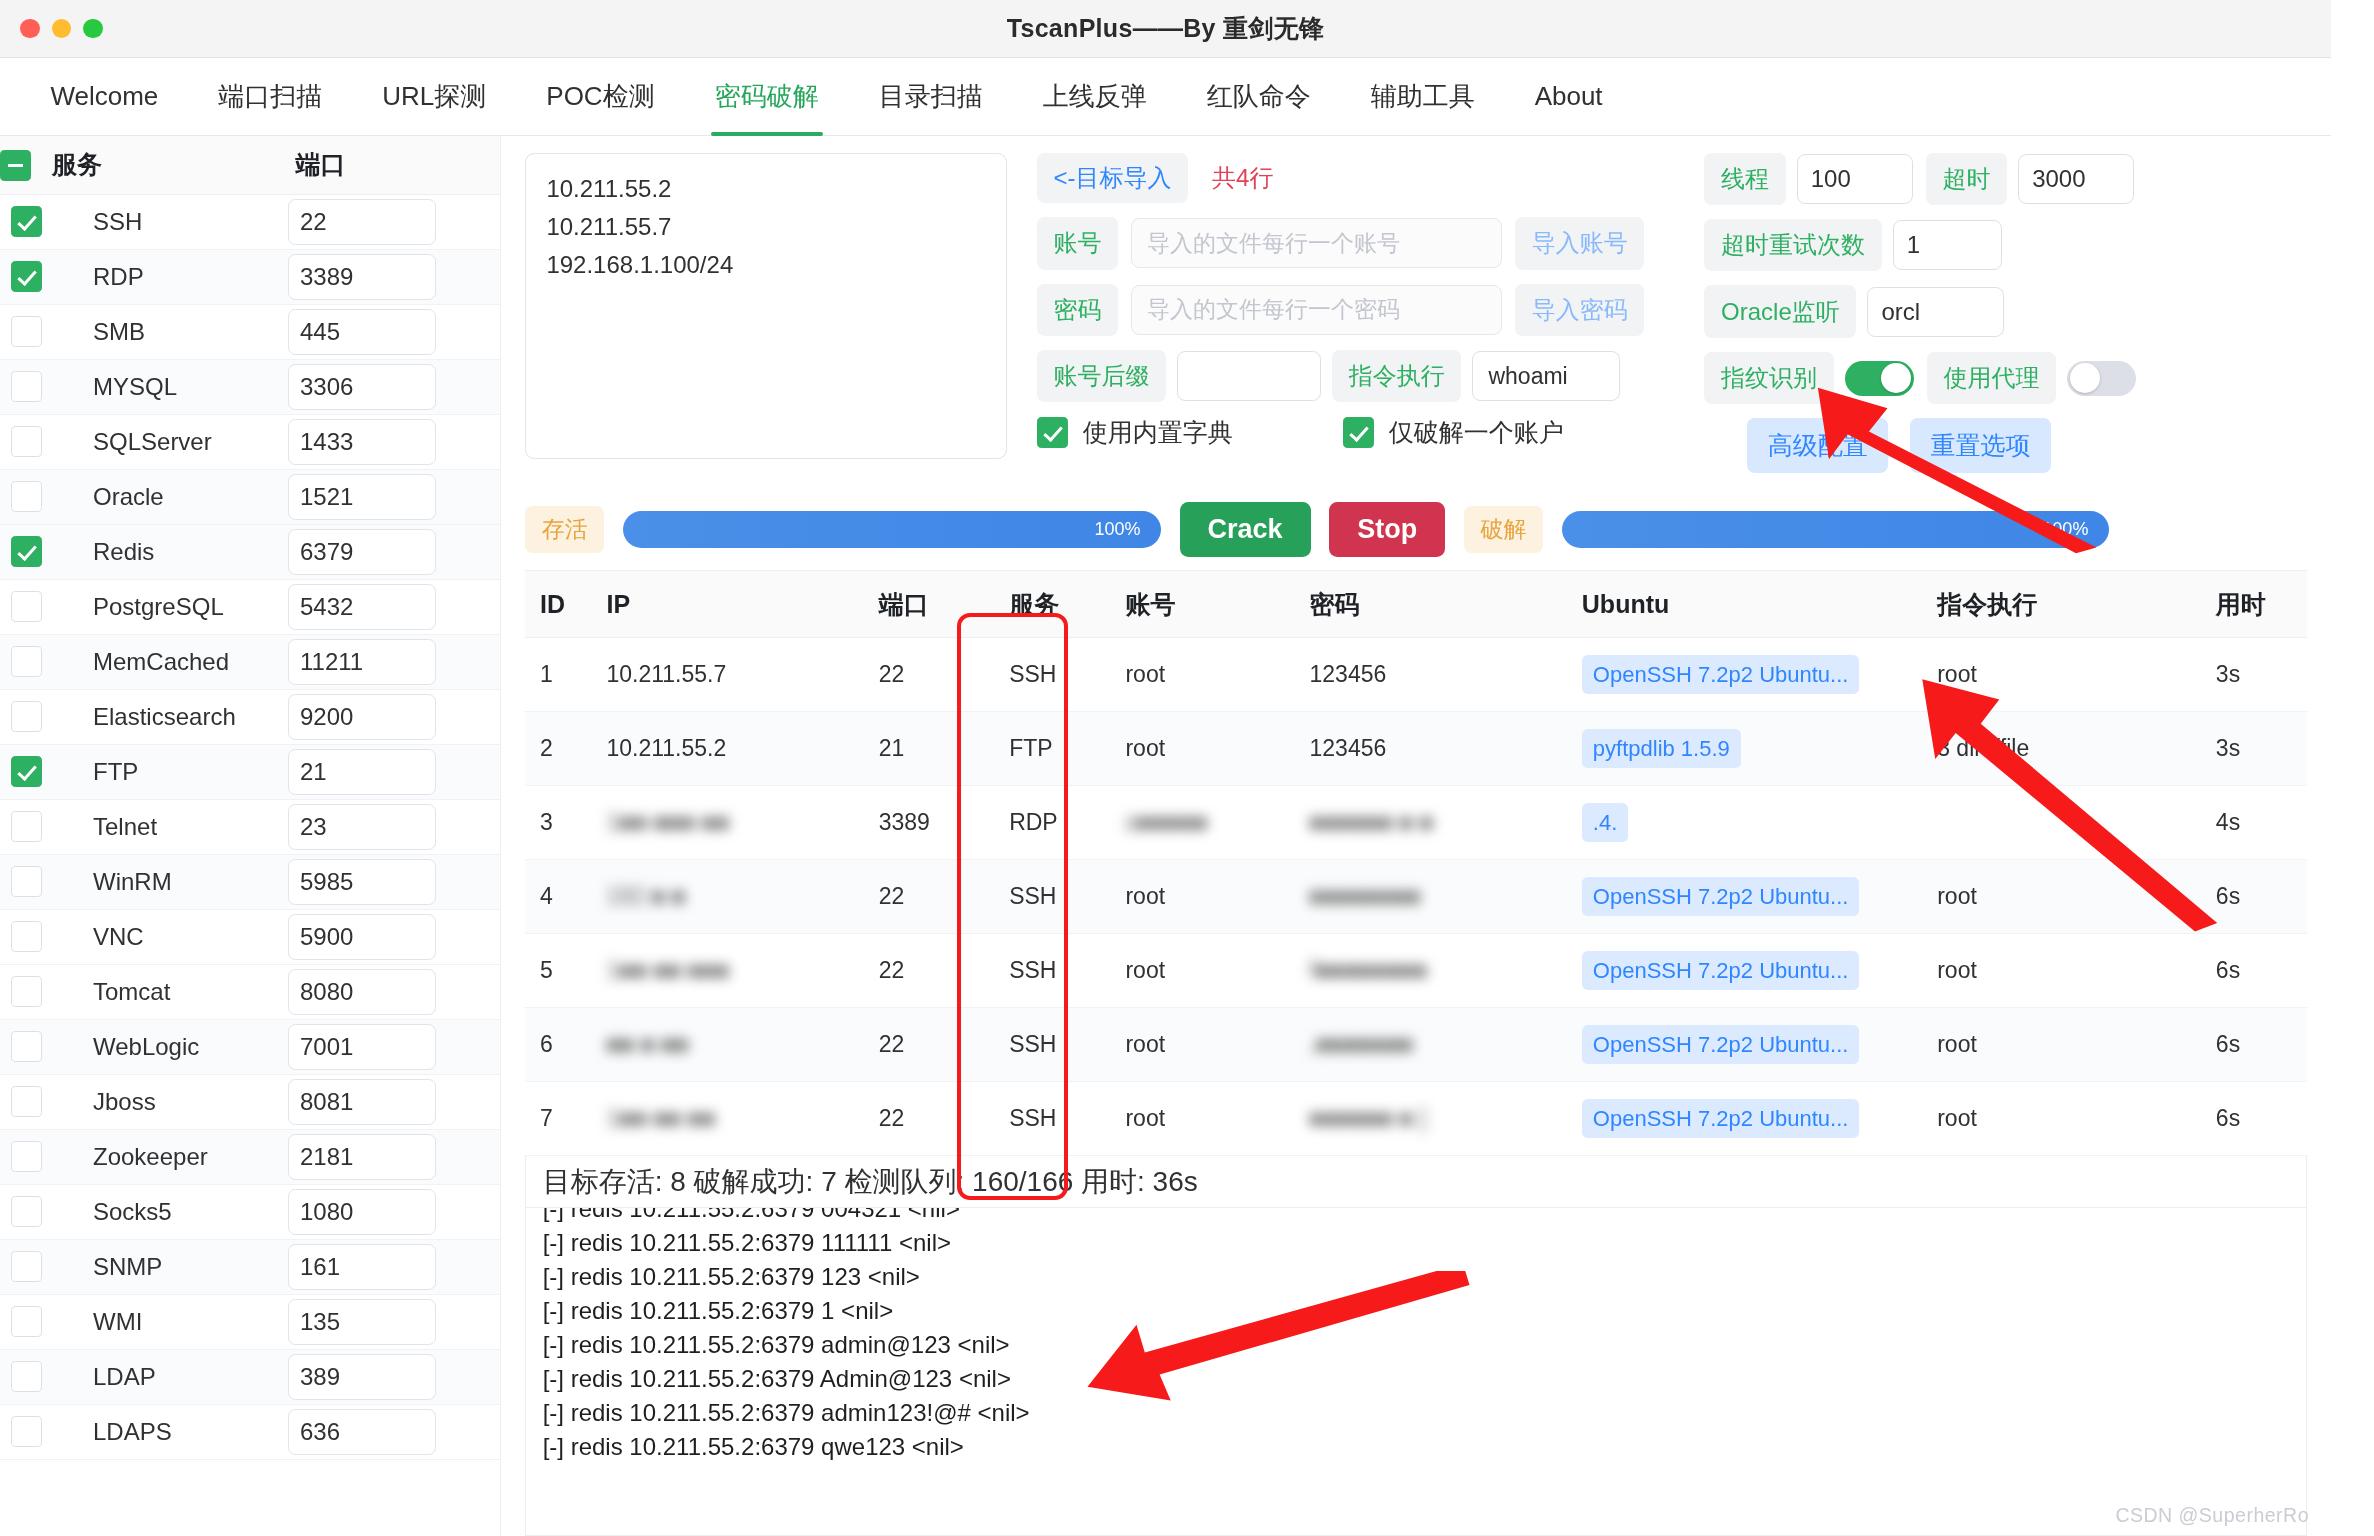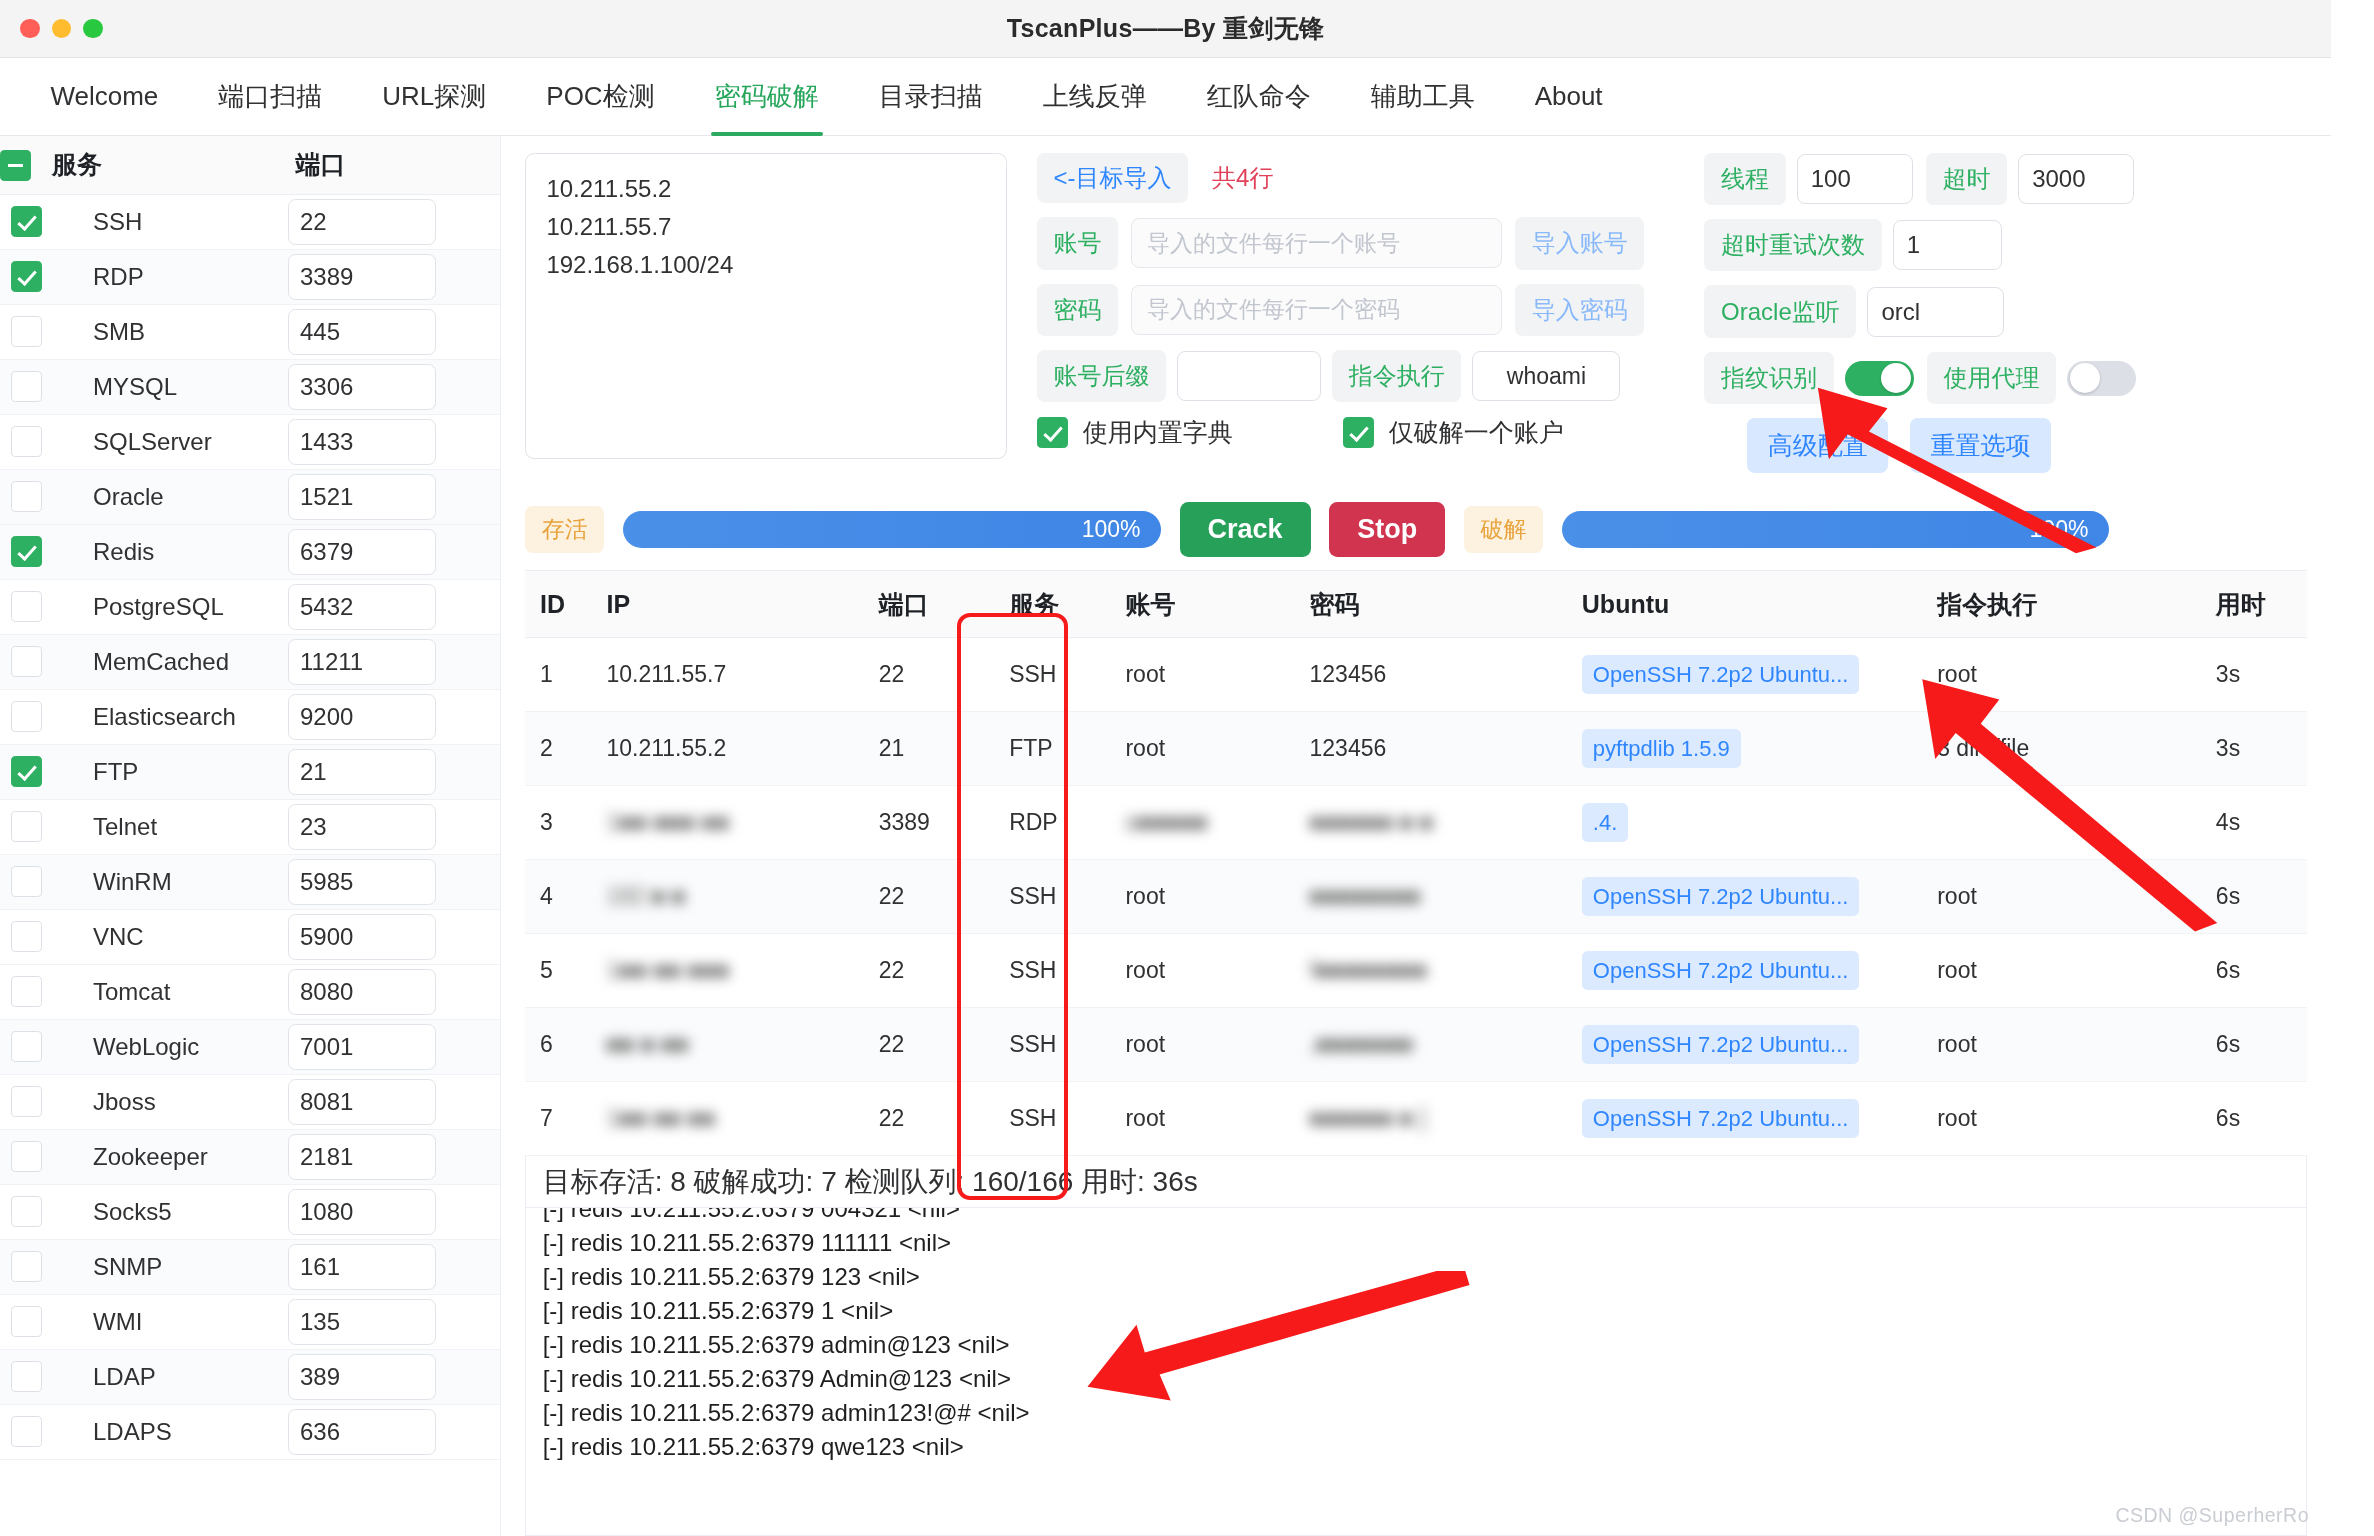--- a/index.html
+++ b/index.html
@@ -166,21 +166,21 @@
   .pill {
     background: #fdf2e0; color: #e8a33d; font-size: 23px;
     padding: 8.3px 16.7px; border-radius: 7.4px; white-space: nowrap;
   }
   .bar {
     height: 37px; border-radius: 18.6px;
     background: linear-gradient(90deg,#4a90e8 0%,#3f86e6 100%);
     position: relative; display: flex; align-items: center;
     justify-content: flex-end; padding-right: 20.4px;
   }
-  .bar span { color: #fff; font-size: 23px; }
+  .bar span { color: #fff; font-size: 18px; }
   .bar1 { width: 538px; }
   .bar2 { width: 547px; }
   .crack-btn {
     background: #27a05a; color: #fff; font-size: 27px; font-weight: bold;
     padding: 12px 28px; border-radius: 8.3px; border: none; cursor: pointer;
     font-family: "Liberation Sans", sans-serif;
   }
   .stop-btn {
     background: #d0344f; color: #fff; font-size: 27px; font-weight: bold;
     padding: 12px 28px; border-radius: 8.3px; border: none; cursor: pointer;
@@ -443,21 +443,21 @@
           </div>
           <div class="row">
             <span class="tag-label">密码</span>
             <input class="txt-input" style="width: 371px; margin-left: 13px;" placeholder="导入的文件每行一个密码">
             <button class="link-btn" style="margin-left:13px;">导入密码</button>
           </div>
           <div class="row">
             <span class="tag-label">账号后缀</span>
             <input class="txt-input white" style="width: 144px; margin-left: 11px;" value="">
             <span class="tag-label" style="margin-left:11px;">指令执行</span>
-            <input class="txt-input white" style="width: 148px; margin-left: 11px; text-align: center;" value="whoami">
+            <input class="txt-input white" style="width: 148px; margin-left: 11px;" value="whoami">
           </div>
           <div class="row" style="gap:0;">
             <div class="chk-line" style="width:306px;">
               <div class="cbox checked"></div>
               <span class="chk-text">使用内置字典</span>
             </div>
             <div class="chk-line">
               <div class="cbox checked"></div>
               <span class="chk-text">仅破解一个账户</span>
             </div>

